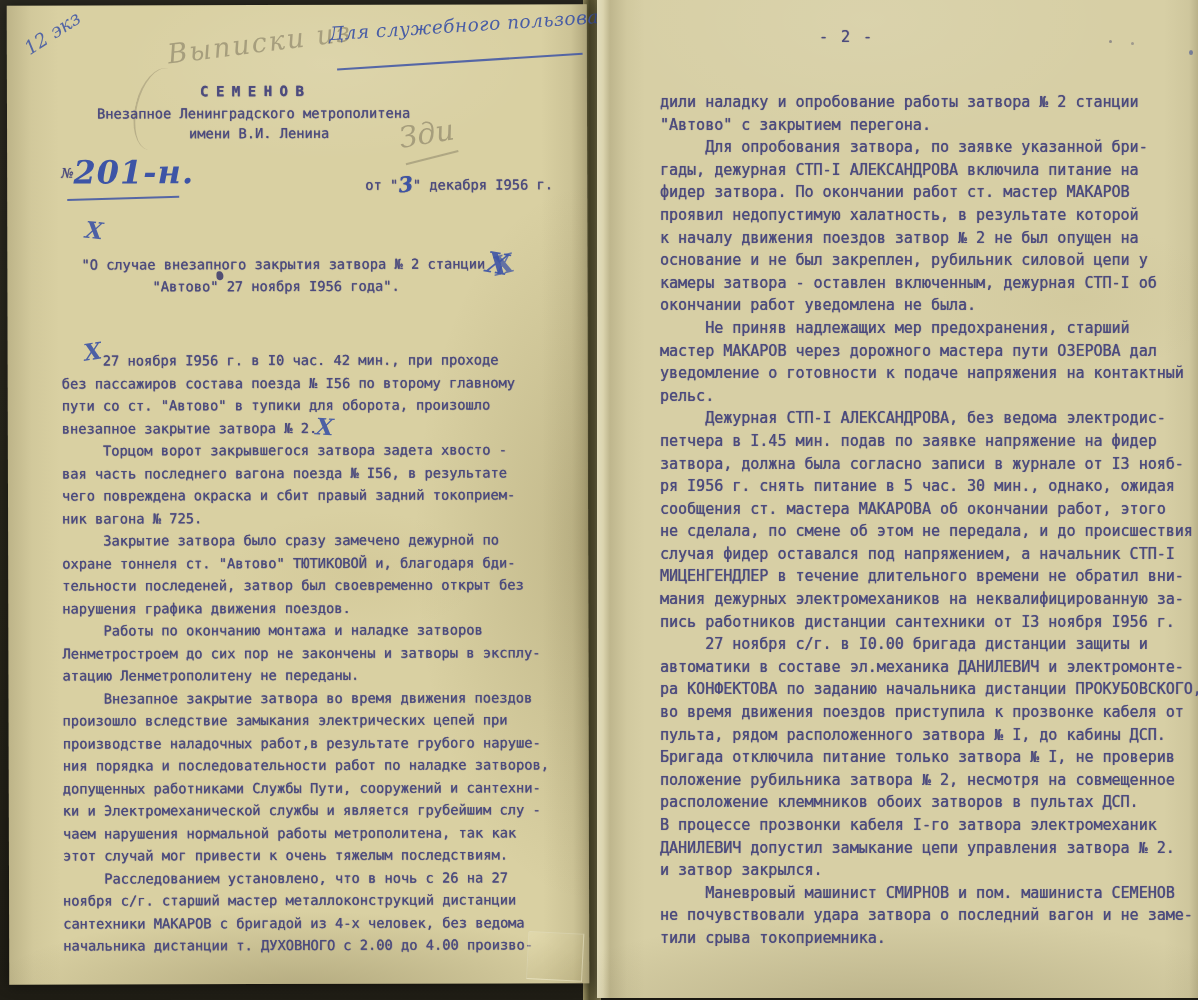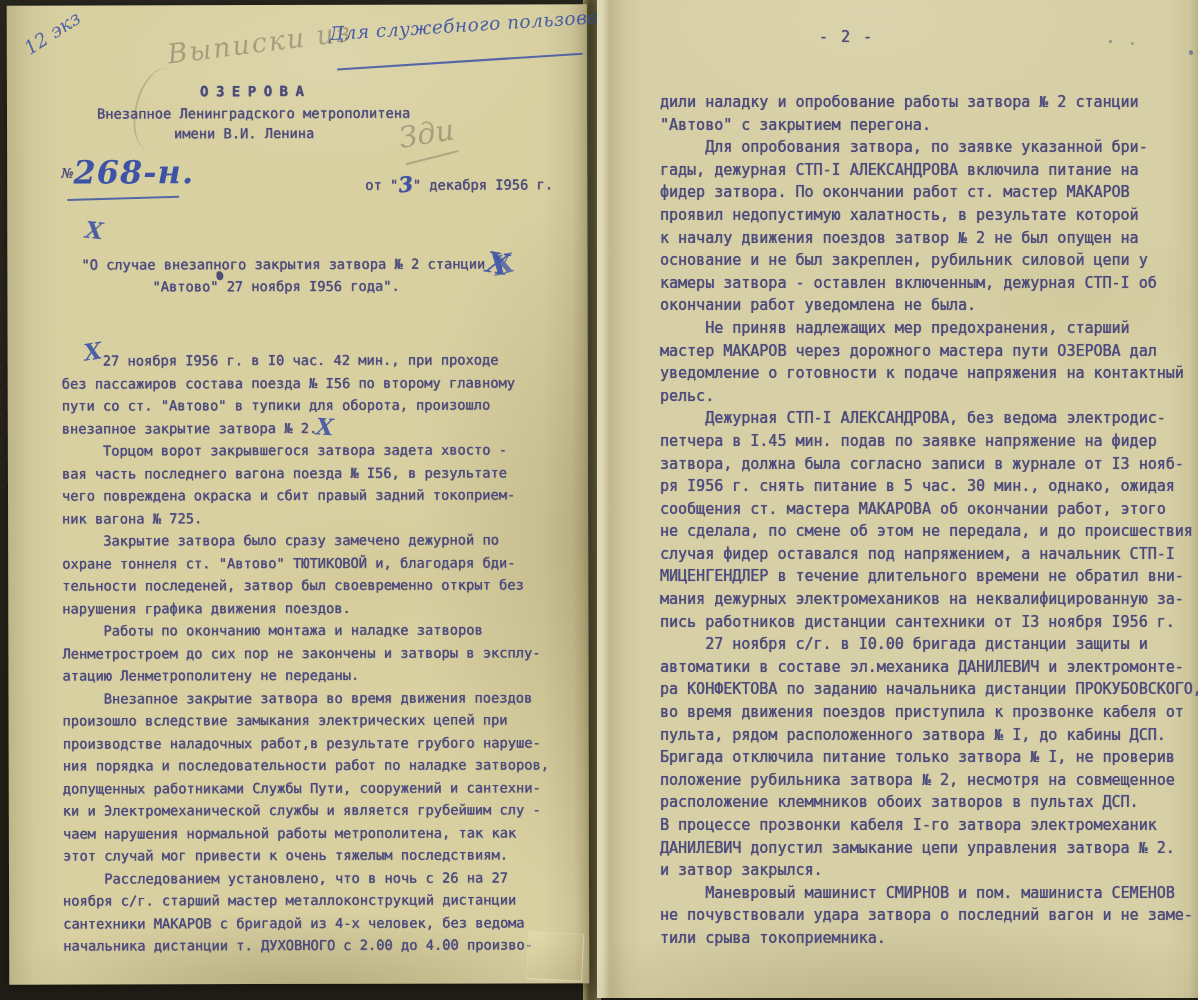--- a/index.html
+++ b/index.html
@@ -38,21 +38,21 @@
     background:linear-gradient(90deg,#978e62,#55502f 35%,#605a38 60%,#8d865c);
   }
   
   .typed{color:#4c4b7e;text-shadow:0 0 0.8px rgba(72,70,122,0.85),0.5px 0.4px 0 rgba(72,70,122,0.30);}
   .body{position:absolute;white-space:pre;}
   .left-body{left:54px;top:344px;font-size:13.7px;line-height:22.5px;}
   .right-body{left:43px;top:91px;font-size:15px;line-height:22.6px;margin-left:20px;}
   .typed-line{white-space:pre;}
   .order-word{position:absolute;left:193px;top:78px;font-size:14px;font-weight:bold;letter-spacing:7.5px;}
   .org1{position:absolute;left:90px;top:100px;font-size:13.7px;}
-  .org2{position:absolute;left:167px;top:120px;font-size:13.7px;}
+  .org2{position:absolute;left:182px;top:120px;font-size:13.7px;}
   .date-line{position:absolute;left:358px;top:172px;font-size:13.7px;white-space:pre;}
   .title1{position:absolute;left:74px;top:251px;font-size:13.7px;white-space:pre;}
   .title2{position:absolute;left:145px;top:273px;font-size:13.7px;white-space:pre;}
   .pageno{position:absolute;left:222px;top:28px;font-size:15px;letter-spacing:2px;}
   
   .hand{font-family:"DejaVu Serif",serif;font-style:italic;color:#3d54a6;}
   .copies-note{position:absolute;left:14px;top:16px;font-size:19px;transform:rotate(-33deg);opacity:0.85;}
   .ink-note{position:absolute;left:322px;top:9px;font-size:18.5px;transform:rotate(-3.5deg);letter-spacing:0.5px;opacity:0.92;white-space:pre;}
   .ink-note-underline{position:absolute;left:330px;top:56px;width:246px;border-top:2px solid rgba(61,84,166,0.85);transform:rotate(-3.5deg);}
   .pencil{font-family:"DejaVu Serif",serif;font-style:italic;color:rgba(134,126,100,0.62);}
@@ -91,25 +91,25 @@
   <div class="gutter"></div>
 
   <div class="page page-left">
 
     <div class="hand copies-note">12 экз</div>
     <div class="pencil pencil-note-1">Выписки из</div>
     <div class="hand ink-note">Для служебного пользования</div>
     <div class="ink-note-underline"></div>
     <div class="pencil-arc"></div>
 
-    <div class="typed order-word">ОЗЕРОВА</div>
+    <div class="typed order-word">СЕМЕНОВ</div>
     <div class="typed org1">Внезапное Ленинградского метрополитена</div>
     <div class="typed org2">имени В.И. Ленина</div>
 
-    <div class="order-no hand"><span class="num-sign typed">№</span><span class="num">268-н.</span></div>
+    <div class="order-no hand"><span class="num-sign typed">№</span><span class="num">201-н.</span></div>
     <div class="order-no-underline"></div>
 
     <div class="pencil pencil-note-2">Зди</div>
     <div class="pencil-underline-2"></div>
 
     <div class="typed date-line"><span>от "</span><span class="day-digit">3</span><span>" декабря I956 г.</span></div>
 
     <div class="x-mark xa">X</div>
     <div class="typed title1">"О случае внезапного закрытия затвора № 2 станции</div>
     <div class="x-mark xb1">X</div>

